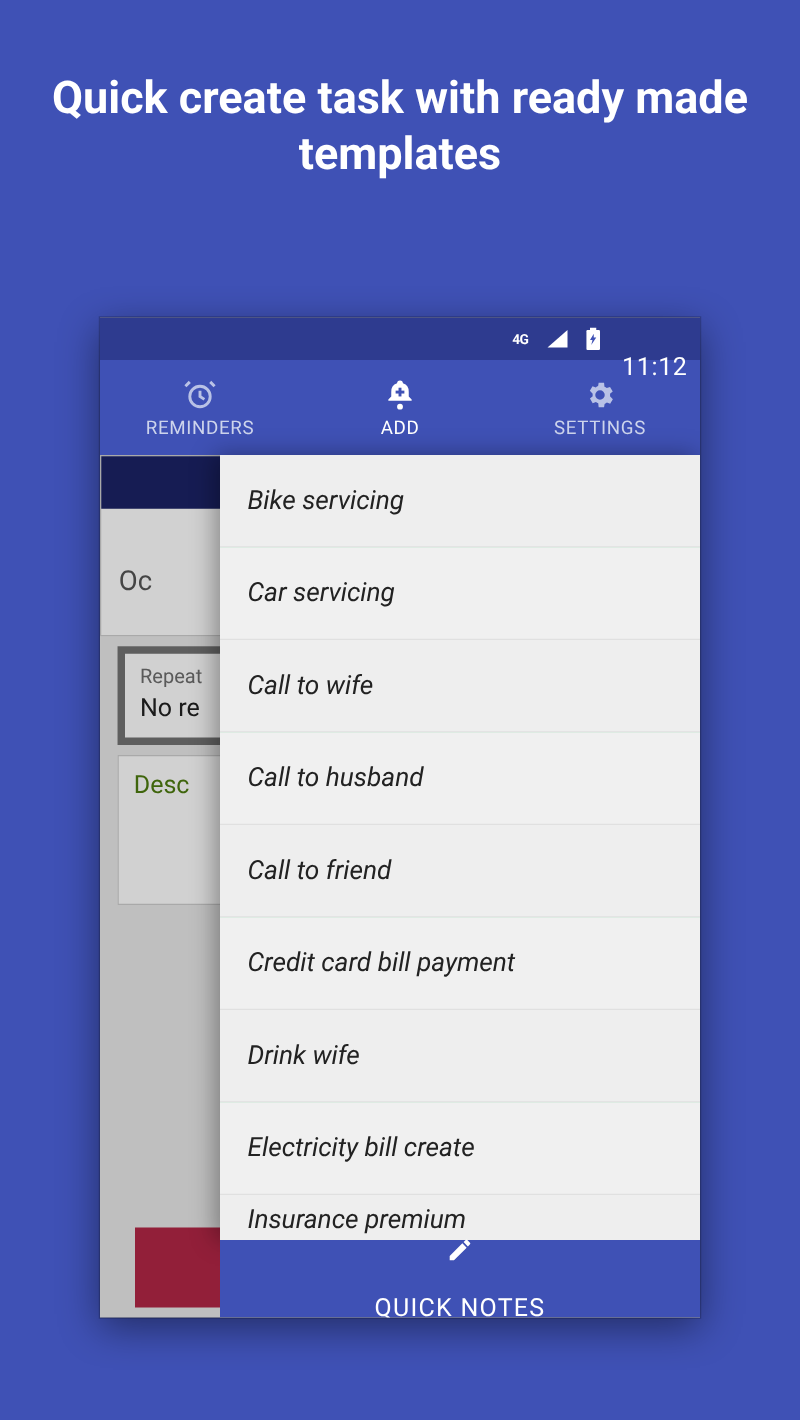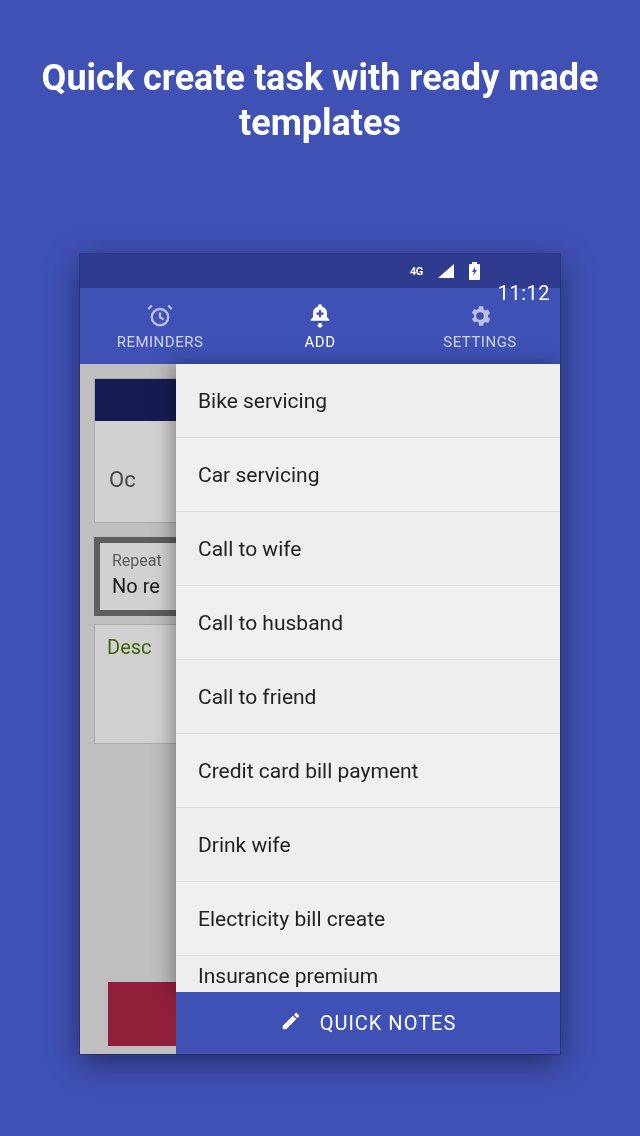--- a/index.html
+++ b/index.html
@@ -82,21 +82,21 @@
     background: #d8d8d8;
     border: 1px solid #bcbcbc;
     display: flex;
     align-items: center;
     padding: 0 14px;
     color: #8a8a8a;
     font-size: 22px;
     width: 120px;
   }
   .card {
-    margin: 14px;
+    margin: 0;
     background: #fff;
     border: 1px solid #cfcfcf;
     width: 120px;
   }
   .card .strip { height: 42px; background: #1b2366; }
   .card .ctxt { padding: 46px 14px 30px 14px; color:#555; font-size:22px; }
   .smallcard {
     margin: 8px 14px;
     background: #fff;
     border: 6px solid #737373;
@@ -127,20 +127,21 @@
   
   .dropdown {
     position: absolute;
     top: 110px;
     left: 96px;
     right: 0;
     bottom: 62px;
     background: #86efac;
     box-shadow: -4px 0 18px rgba(0,0,0,.35);
     overflow: hidden;
+    font-style: italic;
   }
   .dropdown .item {
     height: 74px;
     display:flex;
     align-items:center;
     padding: 0 22px;
     font-size: 21px;
     color:#222;
     border-bottom: 1px solid #e0e0e0;
     background:#f0f0f0;
@@ -155,20 +156,21 @@
     bottom:0;
     height:62px;
     background:#3f51b5;
     color:#fff;
     display:flex;
     align-items:center;
     justify-content:center;
     gap:18px;
     font-size:20px;
     letter-spacing:1px;
+    flex-direction:column;
   }
 </style>
 </head>
 <body>
 
 <div class="headline">Quick create task with ready made templates</div>
 
 <div class="phone">
 
   <div class="statusbar">

